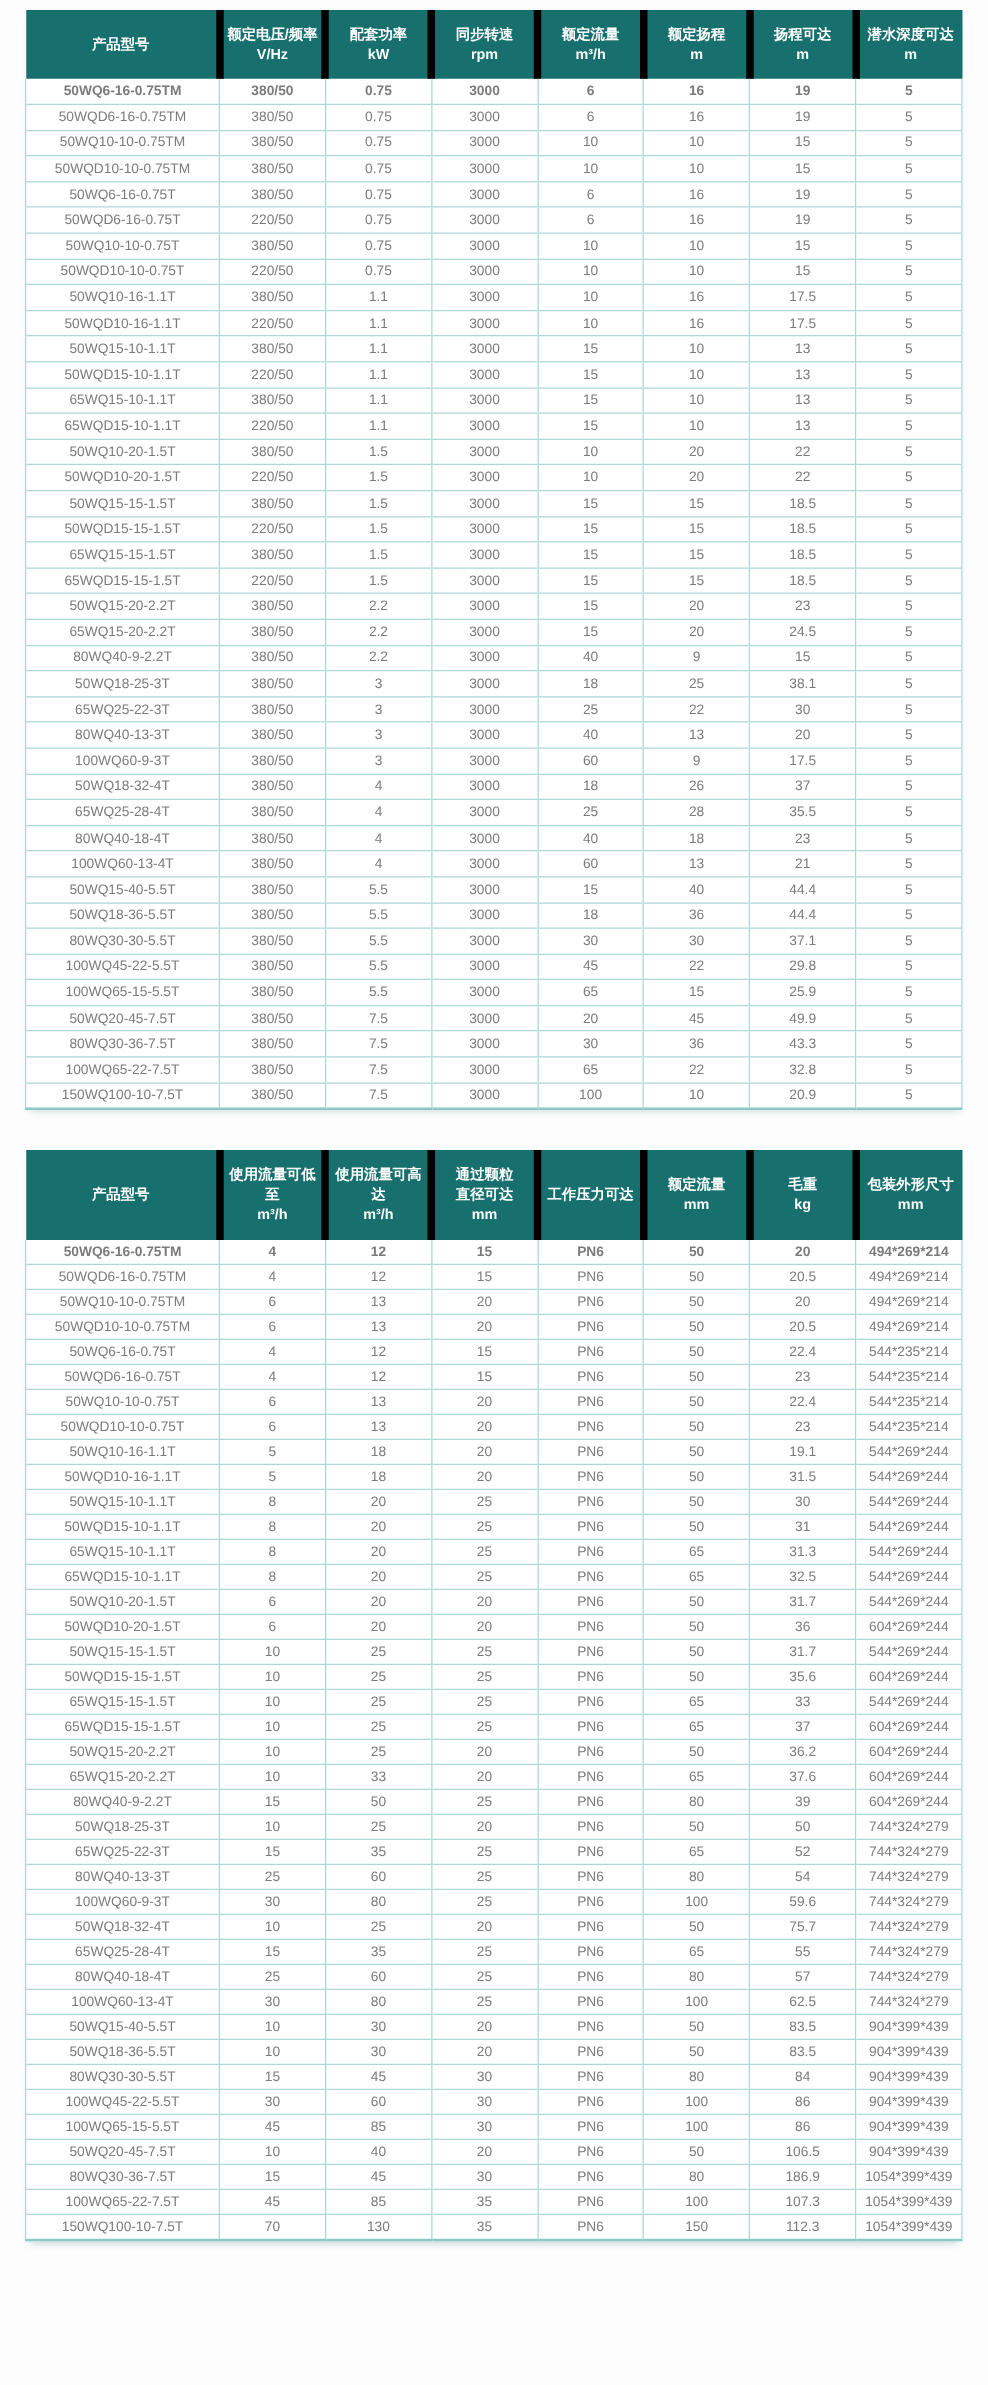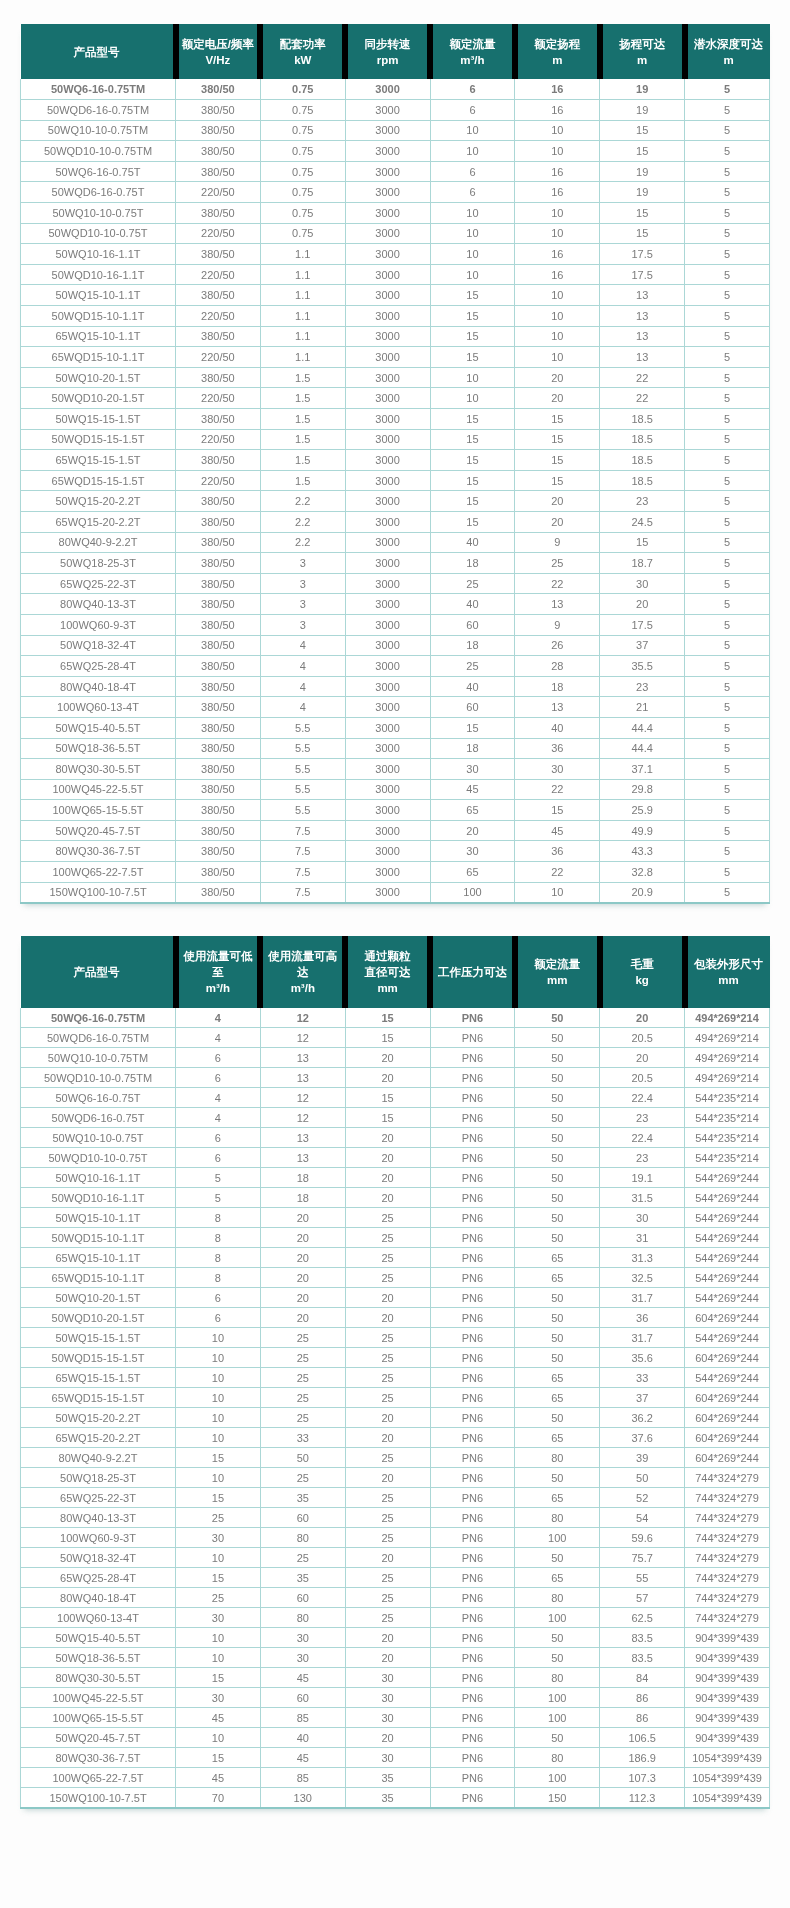--- a/index.html
+++ b/index.html
@@ -12,21 +12,21 @@
     --page-bg:#fdfdfd;
   }
   *{box-sizing:border-box;}
   html,body{margin:0;padding:0;}
   body{
     width:790px;
     background:var(--page-bg);
     font-family:"Liberation Sans","DejaVu Sans",sans-serif;
   }
   .page{
-    padding:24px 20px 0 20px;
+    padding:8px 20px 0 20px;
   }
   table.spec-table{
     width:750px;
     table-layout:fixed;
     border-collapse:collapse;
     background:var(--row-bg);
     box-shadow:0 5px 6px -4px rgba(120,160,158,0.45);
   }
   table.spec-table th{
     background:var(--header-bg);
@@ -335,21 +335,21 @@
           <td>15</td>
           <td>5</td>
         </tr>
         <tr>
           <td>50WQ18-25-3T</td>
           <td>380/50</td>
           <td>3</td>
           <td>3000</td>
           <td>18</td>
           <td>25</td>
-          <td>18.7</td>
+          <td>38.1</td>
           <td>5</td>
         </tr>
         <tr>
           <td>65WQ25-22-3T</td>
           <td>380/50</td>
           <td>3</td>
           <td>3000</td>
           <td>25</td>
           <td>22</td>
           <td>30</td>

